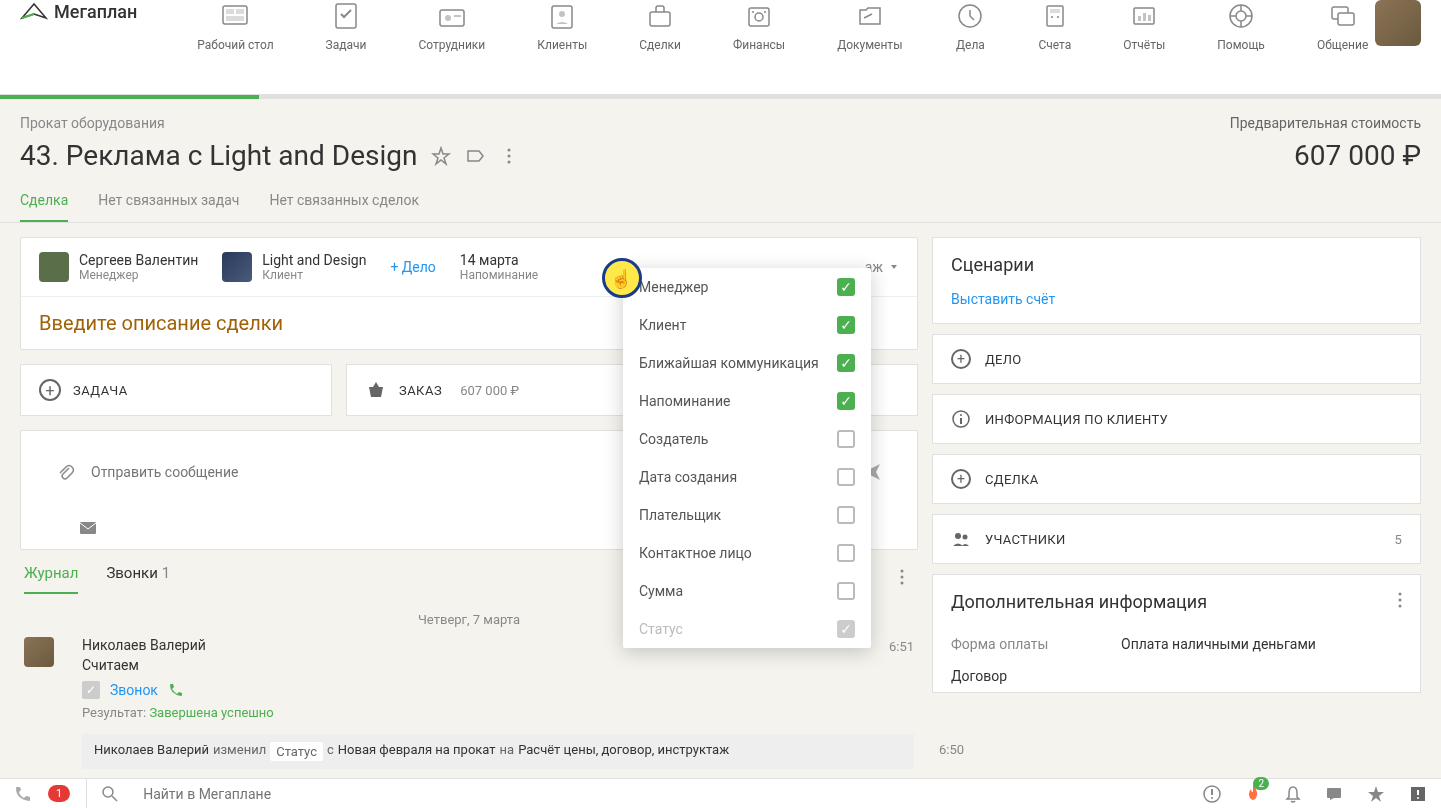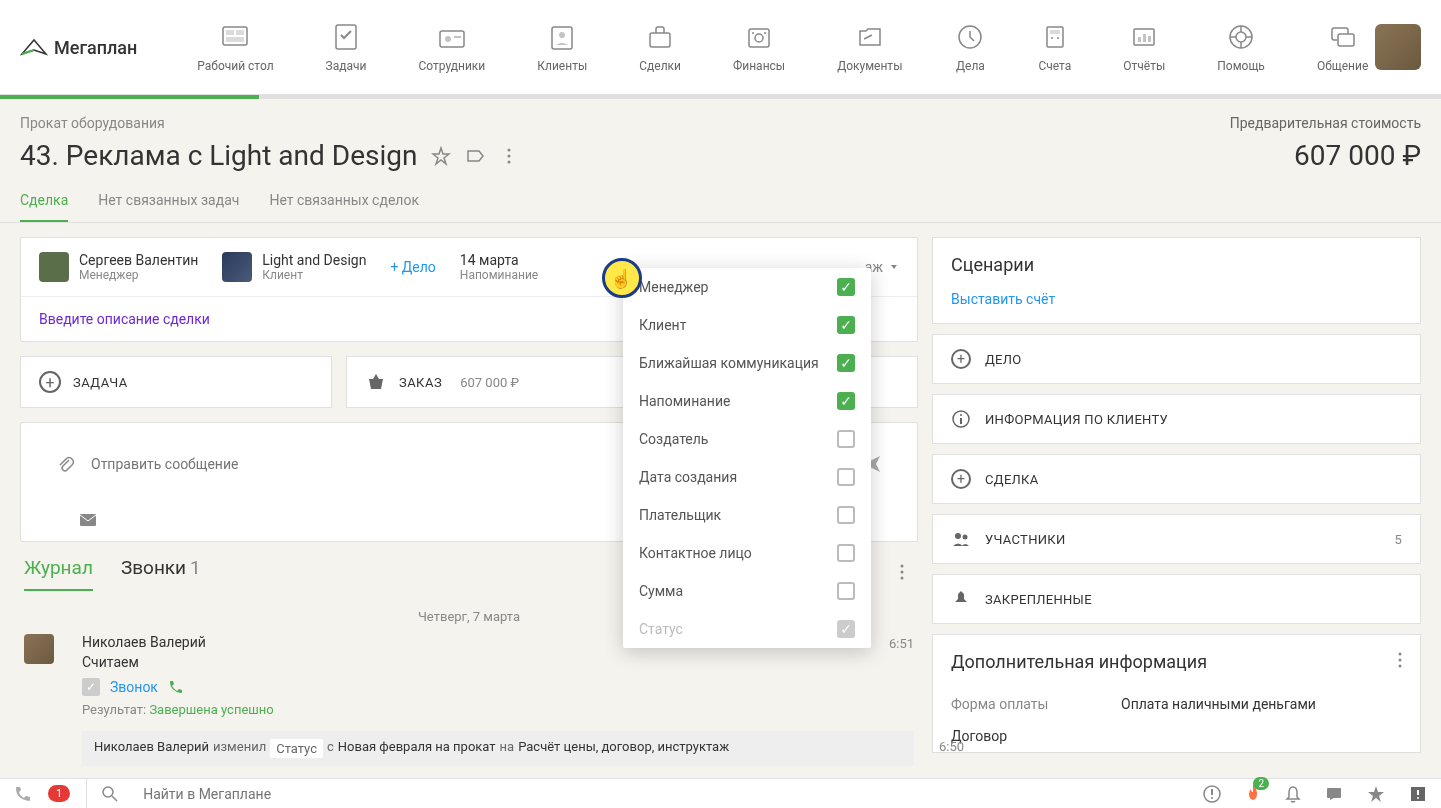--- a/index.html
+++ b/index.html
@@ -1,17 +1,17 @@
 <!DOCTYPE html>
 <html><head>
 <meta charset="utf-8">
 <style>
 *{margin:0;padding:0;box-sizing:border-box;font-family:-apple-system,BlinkMacSystemFont,"Segoe UI",Roboto,Arial,sans-serif}
 body{background:#f5f3ee;width:1441px;height:808px;overflow:hidden;position:relative}
-.topbar{background:#fff;height:95px;display:flex;align-items:center;padding:0 20px;border-bottom:1px solid #e0e0e0}
+.topbar{background:#fff;height:95px;display:flex;align-items:flex-start;padding:0 20px;border-bottom:1px solid #e0e0e0}
 .logo{display:flex;align-items:center;gap:6px;margin-right:60px}
 .logo svg{width:28px;height:22px}
 .logo-text{font-size:18px;font-weight:500;color:#333}
 .navicons{display:flex;gap:52px;flex:1;justify-content:flex-start}
 .navitem{display:flex;flex-direction:column;align-items:center;gap:6px;cursor:pointer;color:#666}
 .navitem svg{width:32px;height:32px;color:#888}
 .navitem span{font-size:12px;color:#666}
 .avatar-top{width:46px;height:46px;border-radius:6px;background:linear-gradient(135deg,#8b7355,#6b5a3f);margin-left:auto}
 .progress-bar{height:4px;background:#e0e0e0;position:relative}
 .progress-bar::before{content:'';position:absolute;left:0;top:0;width:18%;height:100%;background:#4caf50}
@@ -30,35 +30,35 @@
 .right-col{width:502px}
 .card{background:#fff;border:1px solid #e0e0e0;border-radius:2px;margin-bottom:14px}
 .info-row{display:flex;align-items:center;padding:14px 18px;gap:24px}
 .person{display:flex;align-items:center;gap:10px}
 .person-ava{width:30px;height:30px;border-radius:4px;background:#5a6e4a}
 .person-ava.c2{background:linear-gradient(135deg,#2a3a5a,#4a5a7a)}
 .person-info{display:flex;flex-direction:column}
 .person-name{font-size:14px;color:#333}
 .person-role{font-size:12px;color:#888}
 .add-case{color:#2196f3;font-size:14px;cursor:pointer}
-.desc-row{padding:14px 18px;color:#6d28d9;font-size:14px;border-top:1px solid #eee}
+.desc-row{padding:14px 18px;color:#a16207;font-size:20px;border-top:1px solid #eee}
 .two-btns{display:flex;gap:14px;margin-bottom:14px}
 .task-btn{background:#fff;border:1px solid #e0e0e0;padding:14px 18px;display:flex;align-items:center;gap:12px;flex:1;cursor:pointer}
 .plus-circle{width:22px;height:22px;border:2px solid #666;border-radius:50%;display:flex;align-items:center;justify-content:center;color:#666;font-size:16px}
 .basket-icon{width:22px;height:22px;color:#666}
 .task-btn .lbl{font-size:13px;color:#333;letter-spacing:0.5px}
 .task-btn .amount{font-size:13px;color:#888;margin-left:6px}
 .msg-card{background:#fff;border:1px solid #e0e0e0;padding:14px 18px;display:flex;align-items:center;gap:16px;margin-bottom:14px}
 .clip{color:#888}
 .msg-input{flex:1;border:none;outline:none;font-size:14px;color:#888}
 .send-icons{display:flex;gap:14px;color:#aaa}
 .mail-icon-row{padding:8px 18px 14px;display:flex}
 .mail-icon-row svg{margin-left:40px;color:#888}
 .jtabs{display:flex;gap:28px;padding:0 4px;align-items:center}
-.jtab{font-size:19px;color:#333;cursor:pointer;padding-bottom:10px;border-bottom:2px solid transparent}
+.jtab{font-size:15px;color:#333;cursor:pointer;padding-bottom:10px;border-bottom:2px solid transparent}
 .jtab.active{color:#4caf50;border-bottom-color:#4caf50}
 .jtab .cnt{color:#888;margin-left:4px}
 .jmore{margin-left:auto;color:#888;cursor:pointer;padding-right:10px}
 .journal{padding:0 4px}
 .date-sep{text-align:center;font-size:13px;color:#888;padding:18px 0 10px}
 .jentry{display:flex;gap:28px;position:relative}
 .jentry-ava{width:30px;height:30px;border-radius:4px;background:linear-gradient(135deg,#8b7355,#6b5a3f);flex-shrink:0}
 .jentry-body{flex:1}
 .jentry-name{font-size:14px;color:#333;margin-bottom:4px}
 .jentry-status{font-size:14px;color:#333;margin-bottom:8px}
@@ -382,26 +382,20 @@
     </div>
     <div class="side-card side-item">
       <svg viewBox="0 0 20 20">
           <circle cx="7" cy="7" r="3" fill="currentColor"></circle>
           <circle cx="14" cy="8" r="2.5" fill="currentColor"></circle>
           <path d="M2 17 Q7 12 12 17 M11 17 Q14 13 18 17" fill="currentColor"></path>
         </svg>
       <span>УЧАСТНИКИ</span>
       <span class="cnt">5</span>
     </div>
-    <div class="side-card side-item">
-      <svg viewBox="0 0 20 20">
-          <path d="M10 2 L13 5 L13 10 L16 13 L4 13 L7 10 L7 5 Z M10 13 V18" fill="currentColor"></path>
-        </svg>
-      <span>ЗАКРЕПЛЕННЫЕ</span>
-    </div>
     <div class="side-card">
       <div class="side-subhead">
         <span>Дополнительная информация</span>
         <div class="more"><svg width="4" height="16" viewBox="0 0 4 16">
               <circle cx="2" cy="2" r="1.5" fill="currentColor"></circle>
               <circle cx="2" cy="8" r="1.5" fill="currentColor"></circle>
               <circle cx="2" cy="14" r="1.5" fill="currentColor"></circle>
             </svg></div>
       </div>
       <div class="side-kv">

